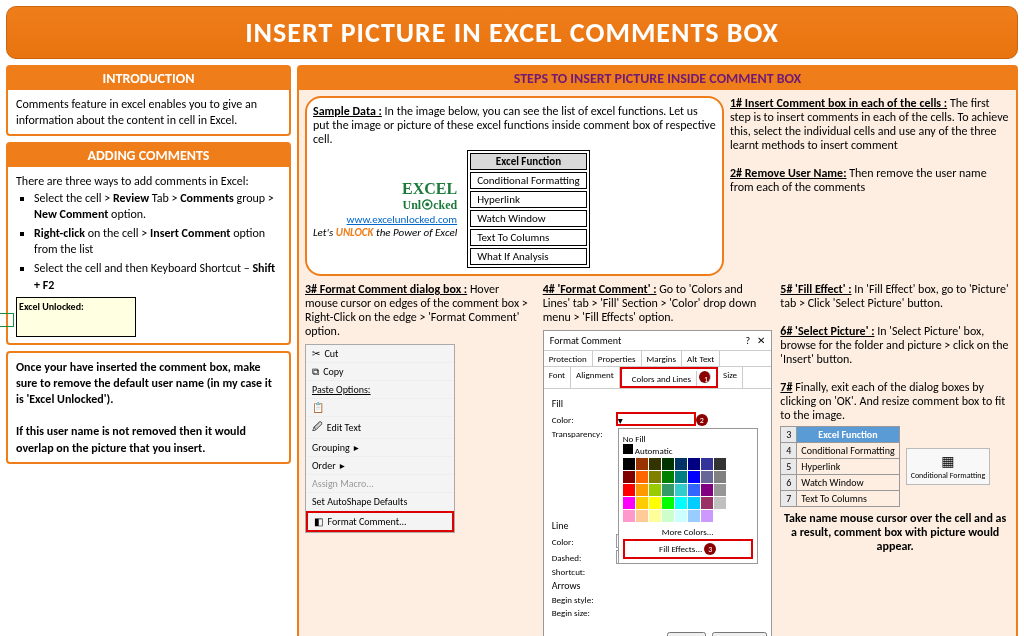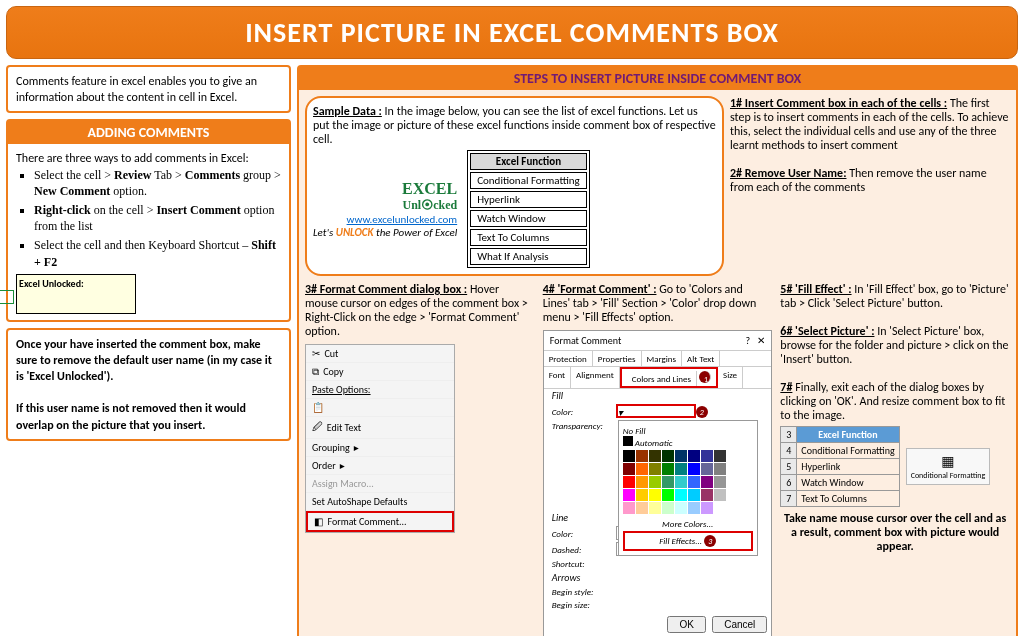--- a/index.html
+++ b/index.html
@@ -6,21 +6,21 @@
 body { font-family: Calibri, Arial, sans-serif; background: #fff; width: 1024px; height: 636px; overflow: hidden; }
 .page { padding: 6px; background: #fff; }
 .title-bar { background: linear-gradient(#ef7d1a, #e8740f); border: 1px solid #c96510; border-radius: 10px; padding: 8px; text-align: center; color: #fff; font-size: 28px; font-weight: bold; letter-spacing: 1px; margin-bottom: 6px; }
 .layout { display: flex; gap: 6px; }
 .left-col { width: 285px; display: flex; flex-direction: column; gap: 6px; }
 .right-col { flex: 1; }
 .panel { border: 2px solid #ef7d1a; border-radius: 4px; }
 .panel-header { background: #ef7d1a; color: #fff; font-weight: bold; text-align: center; padding: 3px; font-size: 14px; }
 .panel-body { padding: 6px 8px; font-size: 12px; line-height: 1.35; }
 ul { list-style: square; margin-left: 18px; }
-ul li { margin-bottom: 3px; font-family: Liberation Serif, serif; }
+ul li { margin-bottom: 3px; }
 .kbd-box { margin-top: 4px; display: flex; }
 .comment-demo { border: 1px solid #000; width: 120px; height: 40px; font-size: 10px; padding: 2px; position: relative; background: #ffffe1; }
 .comment-demo::before { content: ''; position: absolute; left: -40px; top: 15px; width: 35px; height: 12px; border: 1px solid #1a8e3a; }
 .right-panel { border: 2px solid #ef7d1a; border-radius: 4px; height: 100%; }
 .right-header { background: #ef7d1a; color: #701a75; font-weight: bold; text-align: center; padding: 3px; font-size: 14px; }
 .right-body { padding: 6px; background: #fdeee1; height: calc(100% - 26px); }
 .sample { display: flex; gap: 6px; margin-bottom: 6px; }
 .sample-left { flex: 1; border: 2px solid #ef7d1a; border-radius: 16px; padding: 6px; font-size: 12px; background: #fff; }
 .sample-grid { display: flex; gap: 10px; margin-top: 4px; align-items: center; }
 .logo-block { text-align: right; font-size: 11px; }
@@ -38,21 +38,21 @@
 b, strong { font-weight: bold; }
 .context-menu { border: 1px solid #aaa; background: #f4f4f4; font-size: 10px; margin-top: 6px; width: 150px; }
 .context-menu div { padding: 2px 6px; border-bottom: 1px solid #eee; display: flex; align-items: center; gap: 4px; }
 .context-menu .hilite { border: 2px solid #d00; }
 .dialog { border: 1px solid #999; background: #fff; font-size: 10px; margin-top: 6px; }
 .dialog-title { background: #fff; padding: 3px 6px; border-bottom: 1px solid #ccc; display: flex; justify-content: space-between; }
 .dialog-tabs { display: flex; font-size: 9px; border-bottom: 1px solid #ccc; }
 .dialog-tabs span { padding: 2px 5px; border-right: 1px solid #ccc; }
 .dialog-tabs .active { border: 2px solid #d00; position: relative; }
 .badge { display: inline-block; width: 12px; height: 12px; border-radius: 50%; background: #8b0000; color: #fff; font-size: 8px; text-align: center; line-height: 12px; }
-.dialog-body { padding: 0 8px; font-style: italic; }
+.dialog-body { padding: 8px 8px; }
 .drow { display: flex; align-items: center; gap: 4px; margin: 2px 0; }
 .drow label { width: 60px; font-size: 9px; }
 .color-input { border: 1px solid #999; width: 80px; height: 14px; display: inline-block; position: relative; }
 .color-pop { position: absolute; top: 14px; left: 0; border: 1px solid #999; background: #fff; padding: 4px; font-size: 9px; width: 140px; z-index: 5; }
 .swatches { display: grid; grid-template-columns: repeat(8, 12px); grid-auto-rows: 12px; gap: 1px; margin: 2px 0; }
 .swatch { width: 12px; height: 12px; }
 .more { text-align: center; padding: 2px; }
 .fill-eff { text-align: center; padding: 2px; border: 2px solid #d00; }
 .dialog-buttons { text-align: right; padding: 4px; }
 .dialog-buttons button { font-size: 10px; padding: 1px 10px; margin-left: 4px; }
@@ -67,20 +67,21 @@
 .cf-icon { border: 1px solid #bbb; padding: 4px; text-align: center; font-size: 8px; background: #f8f8f8; }
 </style>
 </head>
 <body>
 
 <div class="page">
   <div class="title-bar"><span>INSERT PICTURE IN EXCEL COMMENTS BOX</span></div>
   <div class="layout">
     <div class="left-col">
       <div class="panel">
+        <div class="panel-header"><span>INTRODUCTION</span></div>
         <div class="panel-body"><span>Comments feature in excel enables you to give an information about the content in cell in Excel.</span></div>
       </div>
 
       <div class="panel">
         <div class="panel-header"><span>ADDING COMMENTS</span></div>
         <div class="panel-body">
           <div>There are three ways to add comments in Excel:</div>
           <ul>
             <li>Select the cell &gt; <b>Review</b> Tab &gt; <b>Comments</b> group &gt; <b>New Comment</b> option.</li>
             <li><b>Right-click</b> on the cell &gt; <b>Insert Comment</b> option from the list</li>

